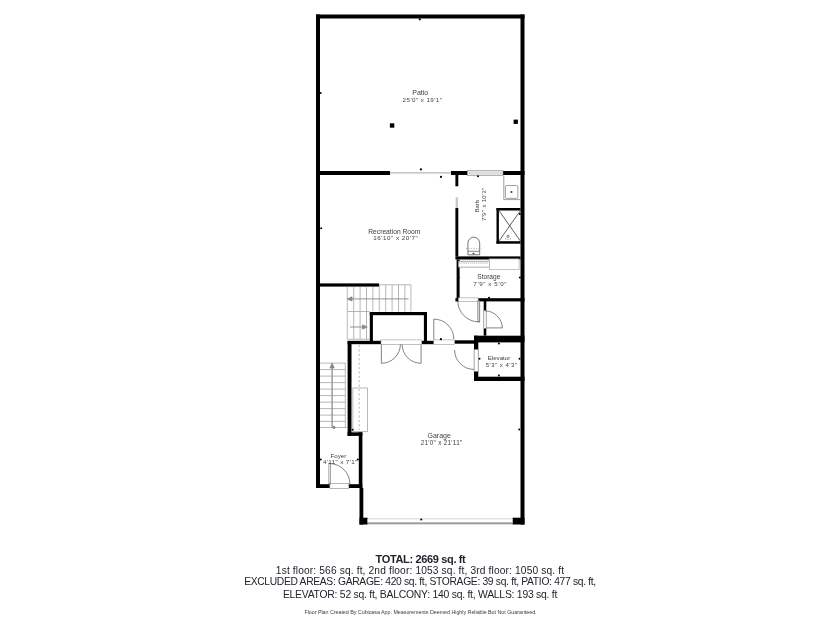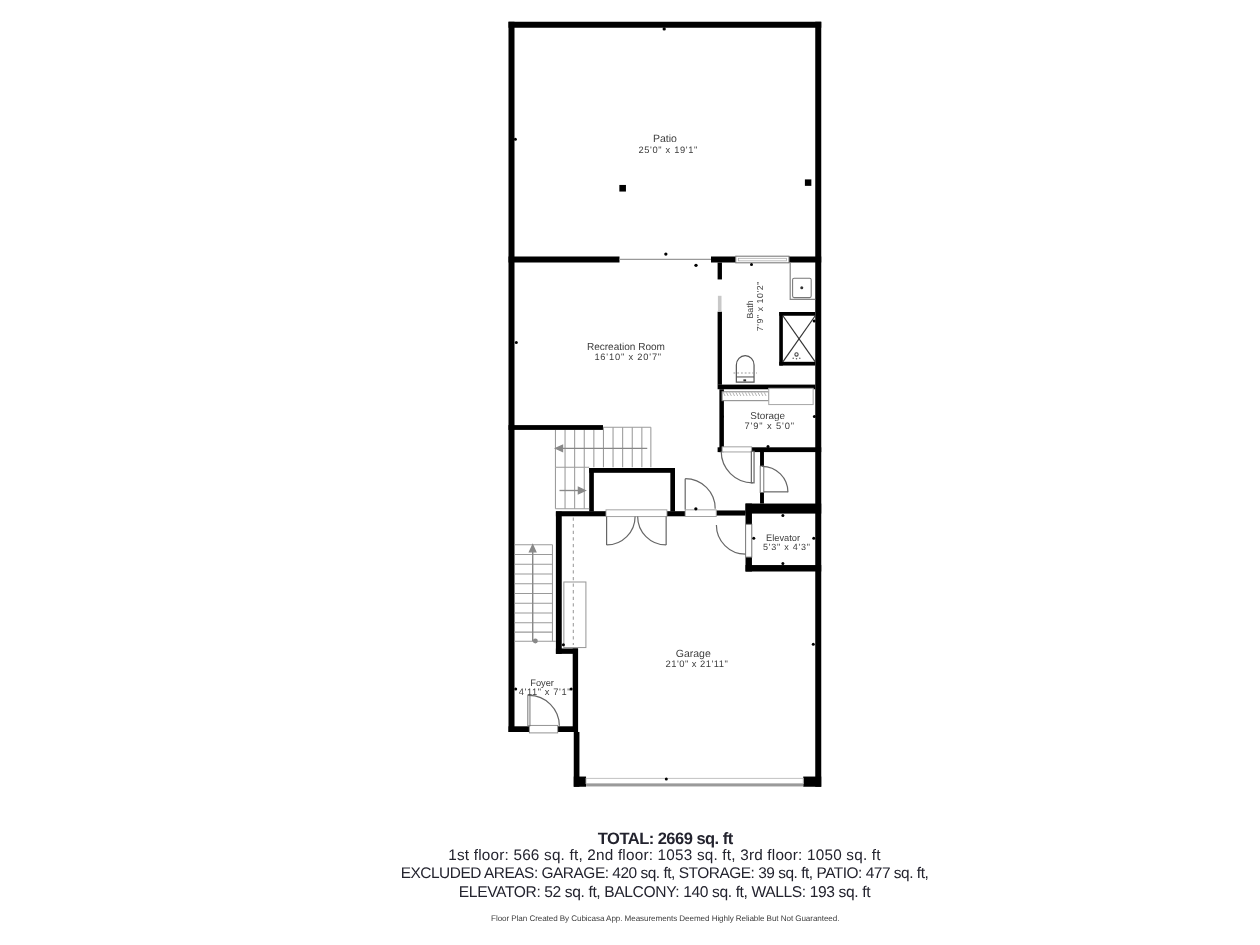--- a/index.html
+++ b/index.html
@@ -1,17 +1,17 @@
 <!DOCTYPE html>
 <html><head>
 <meta charset="utf-8">
 <style>
 html,body{margin:0;padding:0;background:#fff;}
 svg{display:block;font-family:"Liberation Sans",sans-serif;}
-.wrap{will-change:transform;transform:translateZ(0);padding-left:23px;}
+.wrap{will-change:transform;transform:translateZ(0);}
 </style>
 </head>
 <body>
 <div class="wrap">
 <svg width="840" height="630" viewBox="0 0 840 630">
 <rect x="0" y="0" width="840" height="630" fill="#ffffff"></rect>
 <g id="walls" fill="#000000">
 
   <rect x="316" y="14.5" width="4" height="473.5"></rect>
   <rect x="316" y="14.5" width="208.5" height="4"></rect>

